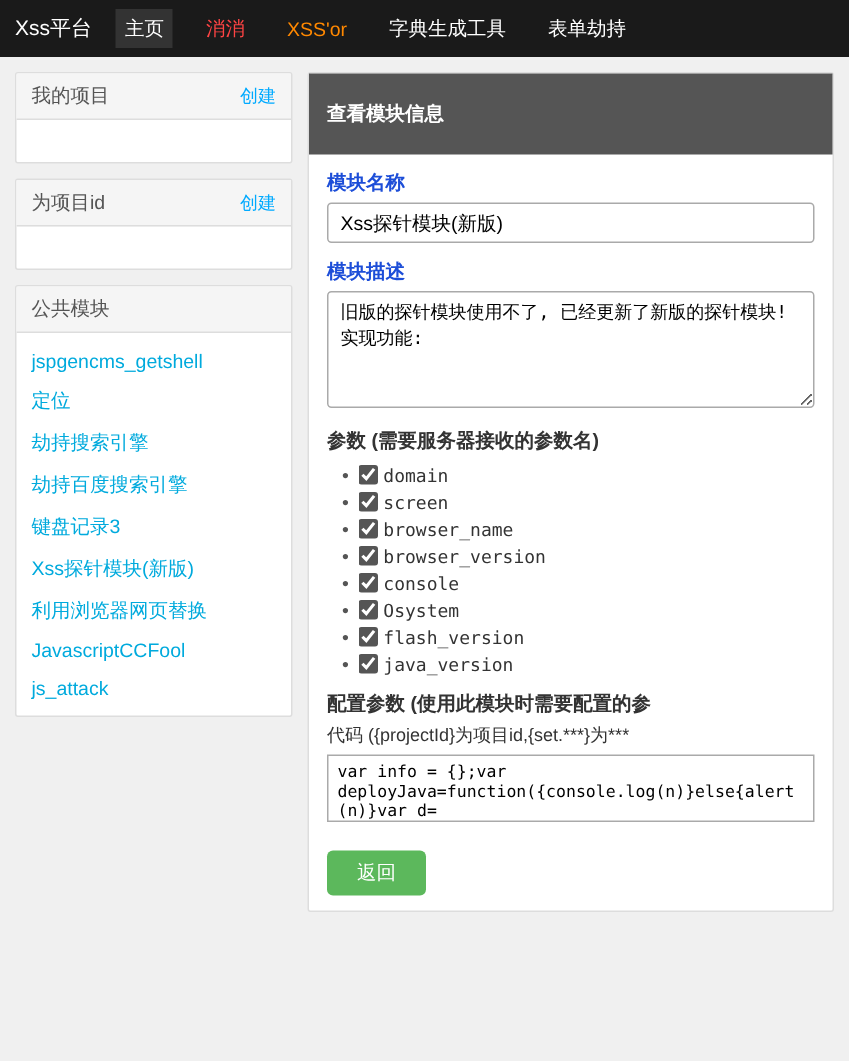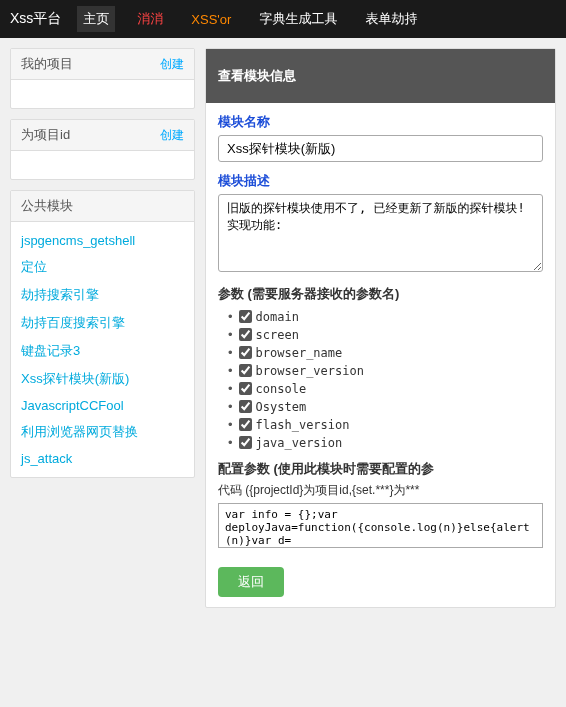--- a/index.html
+++ b/index.html
@@ -261,22 +261,22 @@
       <div class="sidebar-section-header">
         <span class="sidebar-section-title">公共模块</span>
       </div>
       <ul class="sidebar-list">
       <li><a>jspgencms_getshell</a></li>
           <li><a>定位</a></li>
           <li><a>劫持搜索引擎</a></li>
           <li><a>劫持百度搜索引擎</a></li>
           <li><a>键盘记录3</a></li>
           <li><a>Xss探针模块(新版)</a></li>
+          <li><a>利用浏览器网页替换</a></li>
           <li><a>JavascriptCCFool</a></li>
-          <li><a>利用浏览器网页替换</a></li>
           <li><a>js_attack</a></li>
         </ul>
     </div>
 
   </div>
 
   <div class="right-panel">
     <div class="right-panel-header">查看模块信息</div>
     <div class="right-panel-body">
 

